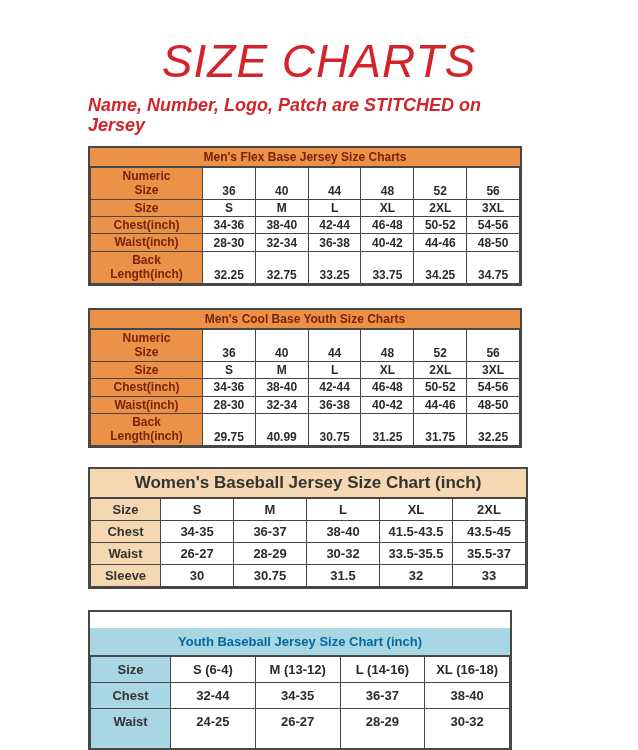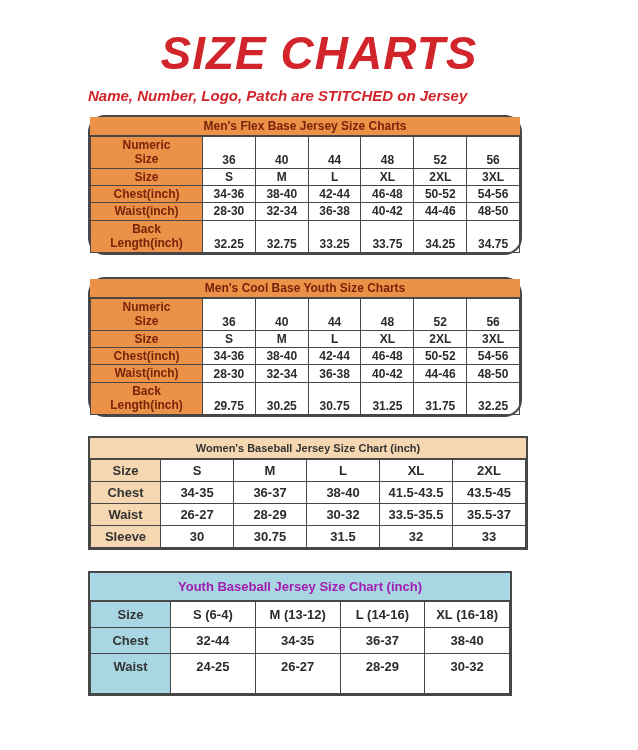--- a/index.html
+++ b/index.html
@@ -17,30 +17,31 @@
     width: 638px;
     height: 750px;
     font-family: "Liberation Sans", sans-serif;
     overflow: hidden;
   }
   .page { padding-top: 30px; }
 
   .page-title {
     text-align: center;
     font-size: 46px;
-    font-weight: bold;
+    font-weight: normal;
     font-style: italic;
     letter-spacing: 1px;
     color: var(--title-red);
     line-height: 1.0;
+    margin-top: 8px;
   }
   .page-subtitle {
     margin: 12px 0 0 88px;
     width: 440px;
-    font-size: 15px;
+    font-size: 18px;
     font-weight: bold;
     font-style: italic;
     color: var(--title-red);
     line-height: 1.1;
   }
 
   .size-table {
     margin-left: 88px;
     border: 2px solid var(--border);
     background: #fff;
@@ -61,42 +62,42 @@
     vertical-align: middle;
     font-weight: bold;
     color: var(--cell-text);
   }
   .size-table th.row-label {
     white-space: pre-line;
     line-height: 1.2;
   }
 
   
-  .mens { width: 434px; border-radius: 17px; }
+  .mens { width: 434px; }
   .mens th, .mens td { font-size: 12px; height: 16px; padding: 1px 2px; }
   .mens th.row-label { width: 112px; }
   .mens tr.tall th, .mens tr.tall td { height: 16px; margin-top: 39px; }
   .mens tr.tall td { vertical-align: top; padding-top: 16px; }
 
   .womens { width: 440px; }
   .womens th, .womens td { font-size: 13px; height: 22px; padding: 1px 2px; }
   .womens th.row-label { width: 70px; }
 
   .youth { width: 424px; }
   .youth th, .youth td { font-size: 13px; height: 26px; padding: 1px 2px; }
   .youth th.row-label { width: 80px; }
   .youth tbody tr:last-child th,
   .youth tbody tr:last-child td { height: 40px; vertical-align: top; padding-top: 5px; }
 
   
   .theme-orange .tbl-title { background: var(--orange); color: var(--orange-text); font-size: 12px; padding: 2px 0; }
   .theme-orange th.row-label { background: var(--orange); color: var(--orange-text); }
-  .theme-peach .tbl-title { background: var(--peach); color: #333333; font-size: 11px; padding: 4px 12px; }
+  .theme-peach .tbl-title { background: var(--peach); color: #333333; font-size: 17px; padding: 4px 12px; }
   .theme-peach th.row-label { background: var(--peach); color: #333333; }
-  .theme-blue .tbl-title { background: var(--blue); color: #a21caf; font-size: 13px; padding: 6px 0; }
+  .theme-blue .tbl-title { background: var(--blue); color: #0369a1; font-size: 13px; padding: 6px 0; margin-top: 16px; }
   .theme-blue th.row-label { background: var(--blue); color: #333333; }
 
   
   .gap-1 { margin-top: 10px; }
   .gap-2 { margin-top: 22px; }
   .gap-3 { margin-top: 19px; }
   .gap-4 { margin-top: 21px; }
 </style>
 </head>
 <body>
@@ -200,21 +201,21 @@
             <td>32-34</td>
             <td>36-38</td>
             <td>40-42</td>
             <td>44-46</td>
             <td>48-50</td>
           </tr>
           <tr class="tall">
             <th class="row-label">Back
 Length(inch)</th>
             <td>29.75</td>
-            <td>30.25</td>
+            <td>40.99</td>
             <td>30.75</td>
             <td>31.25</td>
             <td>31.75</td>
             <td>32.25</td>
           </tr>
         </tbody>
       </table>
   </div>
 
   <div class="size-table womens theme-peach gap-3">

